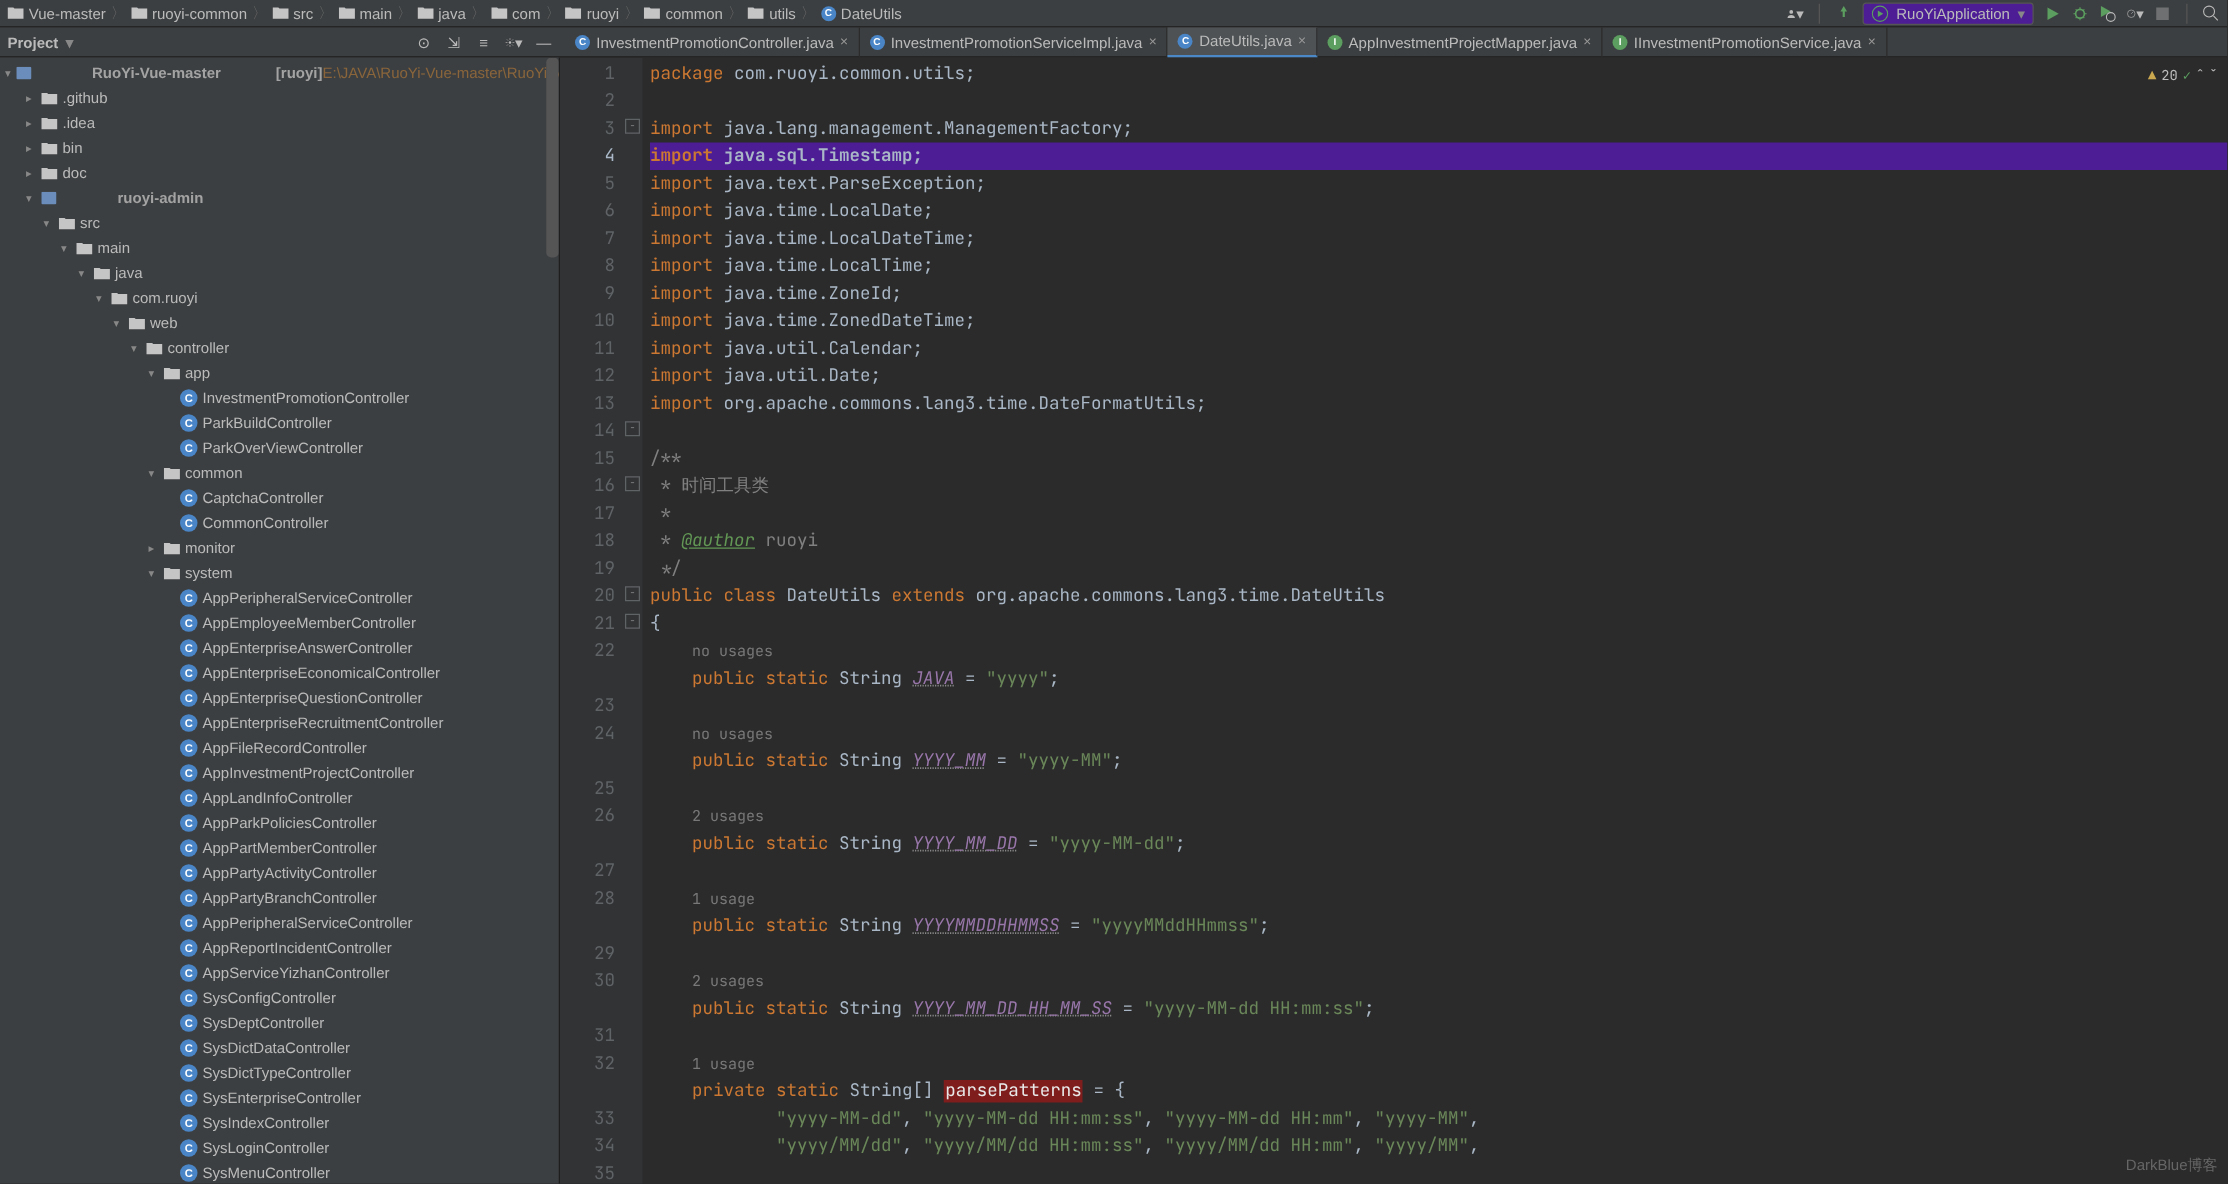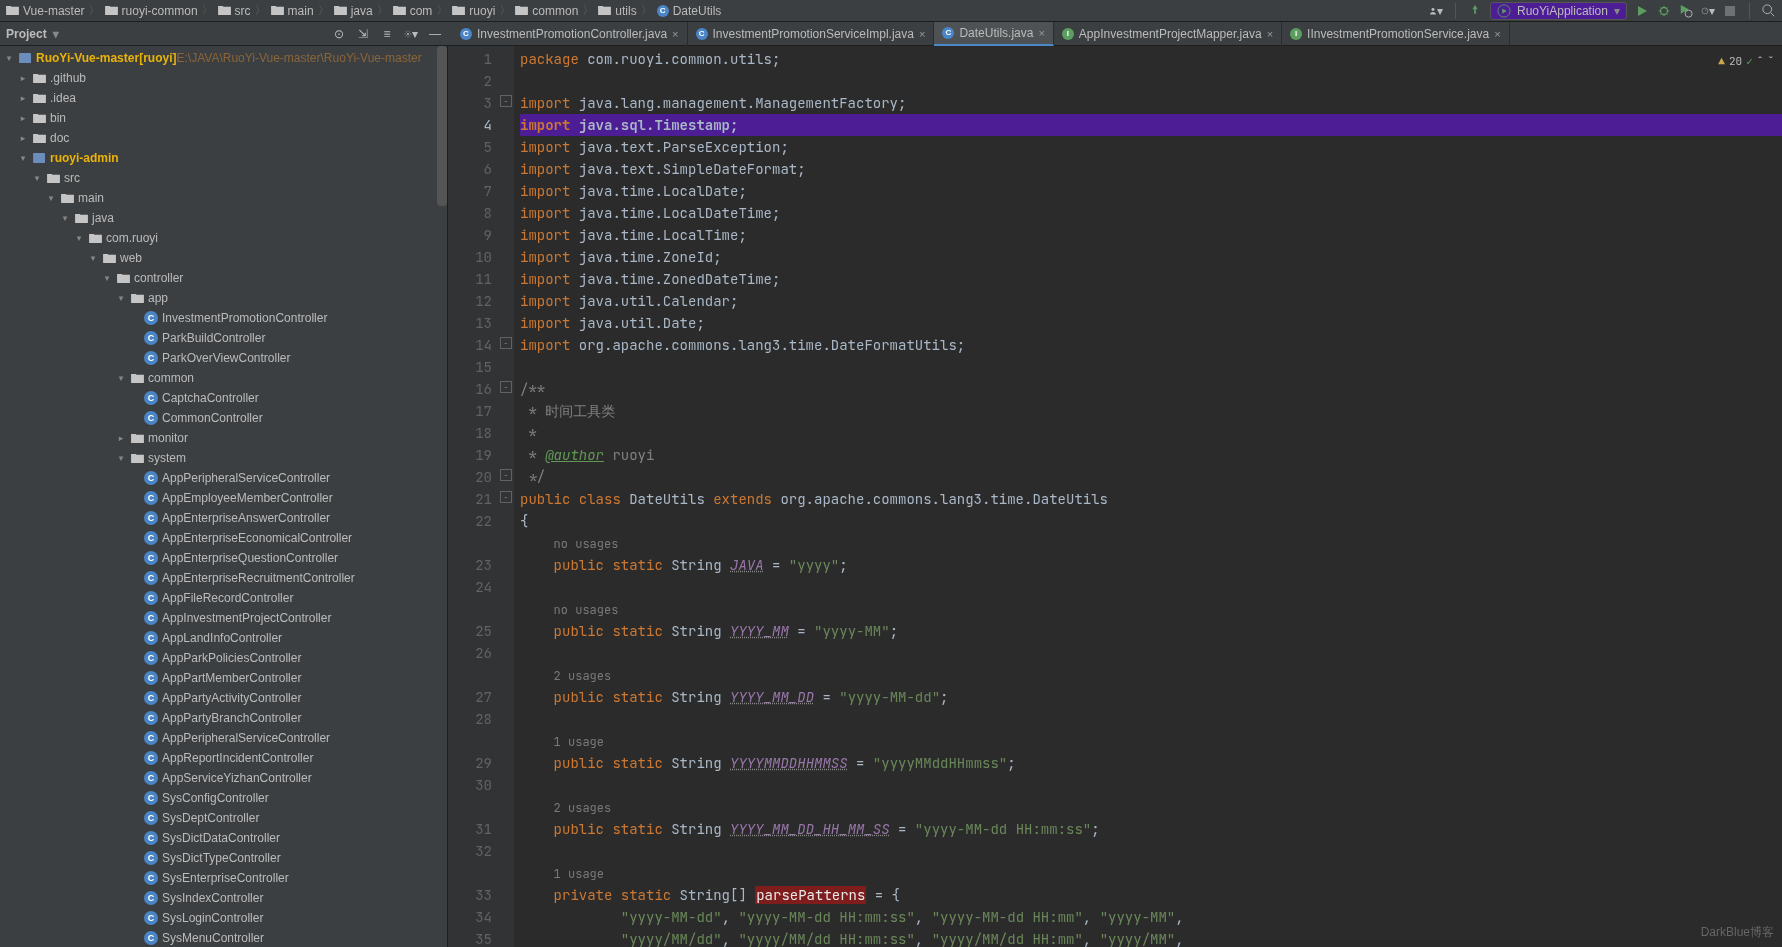--- a/index.html
+++ b/index.html
@@ -17,21 +17,21 @@
 .main { display:flex; height:calc(100% - 46px); }
 .sidebar { width:448px; background:#3c3f41; overflow:hidden; border-right:1px solid #1e1e1e; position:relative; }
 .tree { padding:2px 0; overflow:auto; height:100%; }
 .tree-row { display:flex; align-items:center; height:20px; white-space:nowrap; cursor:pointer; }
 .arrow { width:10px; display:inline-flex; justify-content:center; color:#888; font-size:9px; }
 .ficon { width:14px; height:14px; margin:0 4px; display:inline-flex; align-items:center; justify-content:center; }
 .ficon.folder svg path { fill:#c5c5c5; }
 .ficon.class { background:#4a86c7; border-radius:50%; color:#fff; font-size:9px; font-weight:bold; }
 .ficon.mod { color:#c5c5c5; }
 .tname { color:#bbb; }
-.tname.bold { font-weight:bold; color:#eab308; }
+.tname.bold { font-weight:bold; color:#a3a3a3;margin-left:44px; }
 .tname.path { color:#8a653b; }
 .scrollbar-v { position:absolute; right:0; top:0; width:10px; height:160px; background:#555; border-radius:4px; }
 .editor-area { flex:1; display:flex; flex-direction:column; background:#2b2b2b; }
 .tabs { height:24px; background:#3c3f41; display:flex; align-items:center; border-bottom:1px solid #1e1e1e; padding-left:4px; }
 .tab { display:flex; align-items:center; gap:5px; padding:0 8px; height:24px; cursor:pointer; border-right:1px solid #2b2b2b; }
 .tab.active { background:#4e5254; border-bottom:2px solid #4a88c7; }
 .tab-icon { width:12px; height:12px; background:#4a86c7; border-radius:50%; display:flex; align-items:center; justify-content:center; color:#fff; font-size:8px; font-weight:bold; }
 .tab-icon.iface { background:#5b9e5f; }
 .tab-close { color:#999; font-size:11px; }
 .editor { flex:1; display:flex; position:relative; font-family:"JetBrains Mono",Consolas,monospace; font-size:14px; overflow:hidden; }
@@ -588,21 +588,20 @@
             <span>20</span>
           <span style="color:#5b9e5f">✓</span>
           <span style="cursor:pointer">ˆ</span>
             <span style="cursor:pointer">ˇ</span>
         </div>
       <div class="code-line"><span class="kw">package</span> com.ruoyi.common.utils;</div>
           <div class="code-line"></div>
           <div class="code-line"><span class="kw">import</span> java.lang.management.ManagementFactory;</div>
           <div class="code-line hl"><span class="kw">import</span> java.sql.Timestamp;</div>
           <div class="code-line"><span class="kw">import</span> java.text.ParseException;</div>
-          <div class="code-line"><span class="kw">import</span> java.text.SimpleDateFormat;</div>
           <div class="code-line"><span class="kw">import</span> java.time.LocalDate;</div>
           <div class="code-line"><span class="kw">import</span> java.time.LocalDateTime;</div>
           <div class="code-line"><span class="kw">import</span> java.time.LocalTime;</div>
           <div class="code-line"><span class="kw">import</span> java.time.ZoneId;</div>
           <div class="code-line"><span class="kw">import</span> java.time.ZonedDateTime;</div>
           <div class="code-line"><span class="kw">import</span> java.util.Calendar;</div>
           <div class="code-line"><span class="kw">import</span> java.util.Date;</div>
           <div class="code-line"><span class="kw">import</span> org.apache.commons.lang3.time.DateFormatUtils;</div>
           <div class="code-line"></div>
           <div class="code-line"><span class="cmt">/**</span></div>

